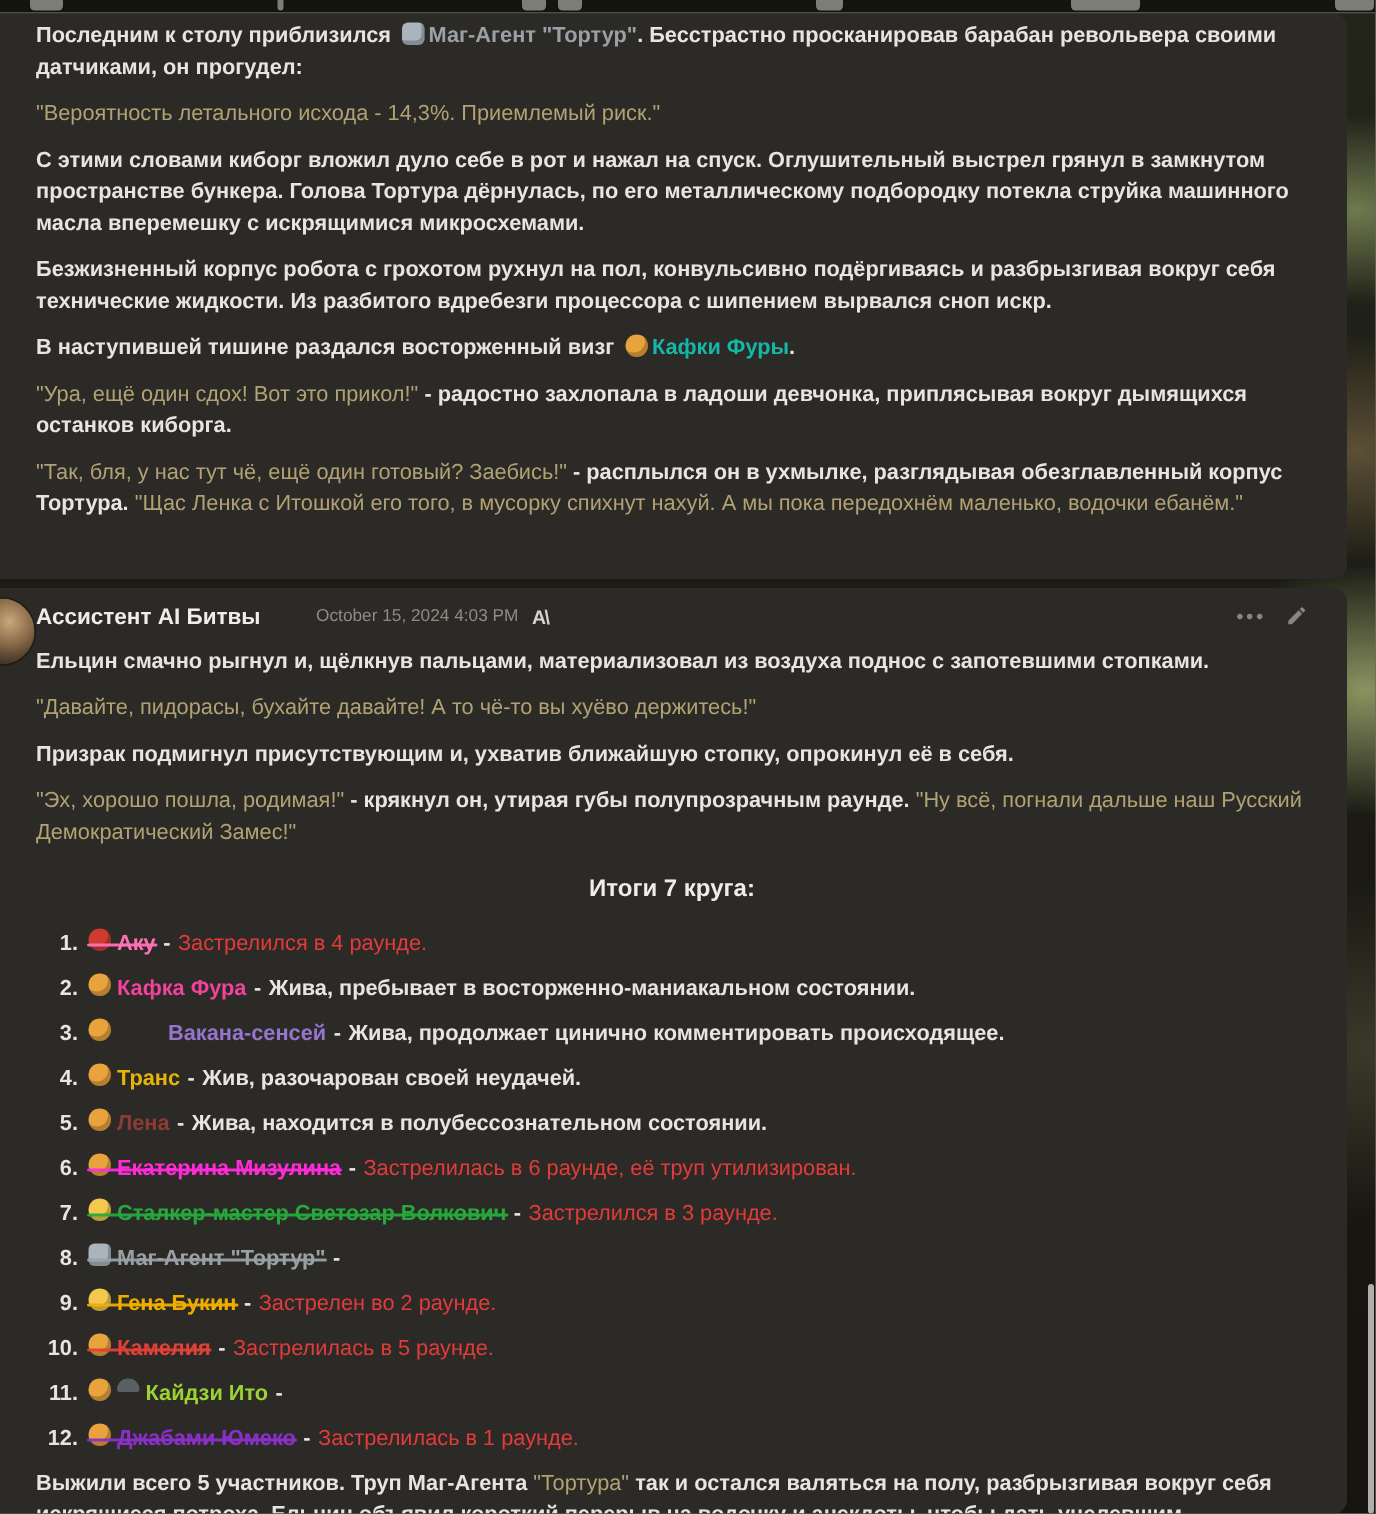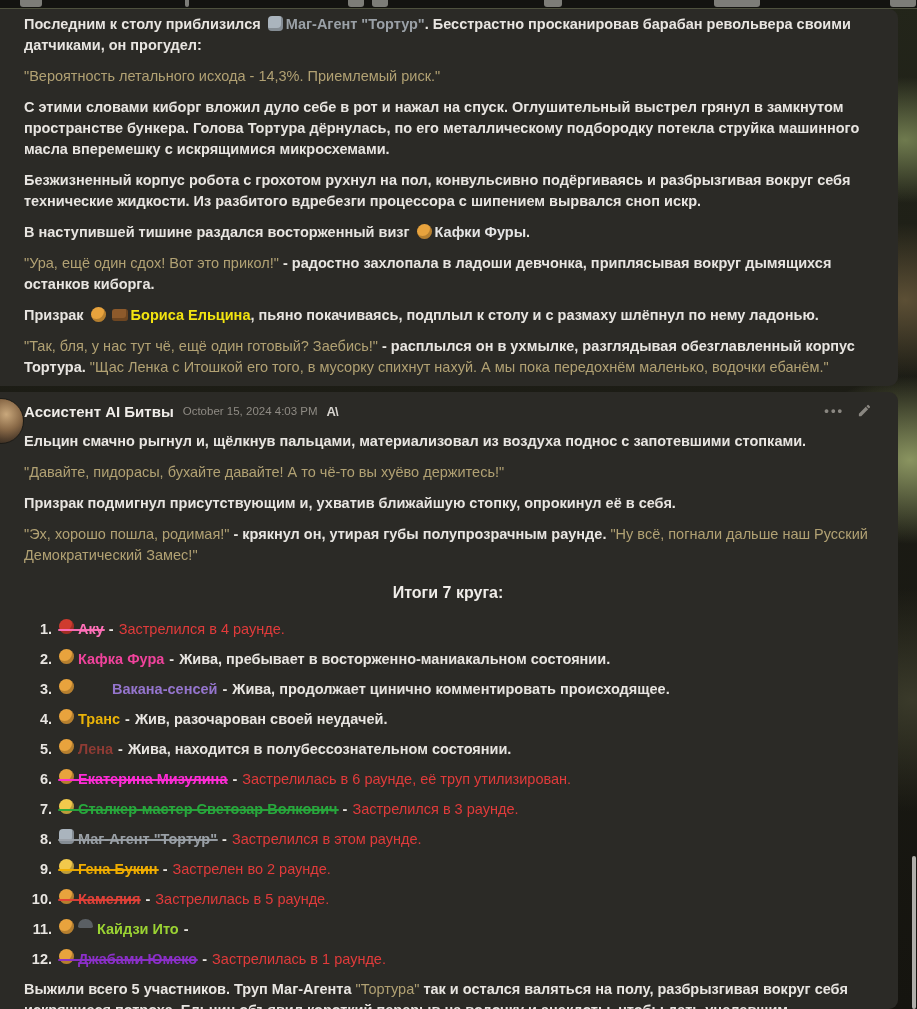--- a/index.html
+++ b/index.html
@@ -25,21 +25,21 @@
   .nar{color:#e8e5e1;font-weight:bold;}
   .quo{color:#b1a173;font-weight:normal;}
   .nm{font-weight:bold;}
   .emo{display:inline-block;width:15px;height:15px;border-radius:50%;
     box-shadow:inset -2px -3px 0 rgba(0,0,0,.22);vertical-align:-2px;margin:0 3px;}
   .emo.square{border-radius:4px;}
   .emo.rect{width:16px;height:12px;border-radius:3px;vertical-align:-1px;}
   .emo.cap{width:15px;height:9px;border-radius:8px 8px 2px 2px;box-shadow:none;vertical-align:1px;}
   .mhdr{display:flex;align-items:center;gap:9px;margin:4px 0 9px 0;position:relative;}
   .uname{font-size:15px;font-weight:bold;color:#f0ede9;}
-  .tstamp{font-size:11.5px;color:#8f8b84;font-weight:normal;}
+  .tstamp{font-size:11.5px;color:#8f8b84;font-weight:normal;margin-left:28px;}
   .ailogo{font-size:13px;font-weight:bold;color:#d7d4cf;letter-spacing:-1px;}
   .hicons{position:absolute;right:0;top:2px;display:flex;align-items:center;gap:13px;}
   .dots{color:#8a8781;font-size:13px;letter-spacing:2px;line-height:10px;cursor:pointer;}
   .avatar{position:absolute;left:-22px;top:6px;width:44px;height:44px;border-radius:50%;
     background:radial-gradient(circle at 62% 35%, #c9a87c 0%, #8a6a48 38%, #55412e 62%, #2b241d 85%);
     border:1px solid #1d1c18;}
   .rhead{font-size:16px;line-height:26px;font-weight:bold;text-align:center;color:#f0ede9;margin:14px 0 13px 0;}
   .rlist{margin:0 0 3px 0;}
   .row{display:flex;align-items:center;line-height:21px;margin-bottom:9px;white-space:nowrap;}
   .num{min-width:28px;text-align:right;margin-right:7px;font-weight:bold;color:#e8e5e1;}
@@ -64,23 +64,22 @@
     <div class="tbico" style="left: 714px; width: 46px;"></div>
     <div class="tbico" style="left: 890px; width: 26px;"></div>
   </div>
 
 <div class="msg" id="msg1">
   <div id="m1-body">
       <p class="para"><span class="nar">Последним к столу приблизился </span><span class="emo square" style="background: rgb(170, 180, 189);"></span><span class="nar" style="color: rgb(154, 160, 166);">Маг-Агент "Тортур"</span><span class="nar">. Бесстрастно просканировав барабан револьвера своими датчиками, он прогудел:</span></p>
       <p class="para"><span class="quo">"Вероятность летального исхода - 14,3%. Приемлемый риск."</span></p>
       <p class="para"><span class="nar">С этими словами киборг вложил дуло себе в рот и нажал на спуск. Оглушительный выстрел грянул в замкнутом пространстве бункера. Голова Тортура дёрнулась, по его металлическому подбородку потекла струйка машинного масла вперемешку с искрящимися микросхемами.</span></p>
       <p class="para"><span class="nar">Безжизненный корпус робота с грохотом рухнул на пол, конвульсивно подёргиваясь и разбрызгивая вокруг себя технические жидкости. Из разбитого вдребезги процессора с шипением вырвался сноп искр.</span></p>
-      <p class="para"><span class="nar">В наступившей тишине раздался восторженный визг </span><span class="emo circle" style="background: rgb(232, 163, 61);"></span><span class="nar" style="color: #e5e5e5;">Кафки Фуры</span><span class="nar">.</span></p>
+      <p class="para"><span class="nar">В наступившей тишине раздался восторженный визг </span><span class="emo circle" style="background: rgb(232, 163, 61);"></span><span class="nar" style="color: #14b8a6;">Кафки Фуры</span><span class="nar">.</span></p>
       <p class="para"><span class="quo">"Ура, ещё один сдох! Вот это прикол!"</span><span class="nar"> - радостно захлопала в ладоши девчонка, приплясывая вокруг дымящихся останков киборга.</span></p>
-      <p class="para"><span class="nar">Призрак </span><span class="emo circle" style="background: rgb(232, 163, 61);"></span><span class="emo rect" style="background: rgb(141, 90, 43);"></span><span class="nar" style="color: rgb(242, 228, 16);">Бориса Ельцина</span><span class="nar">, пьяно покачиваясь, подплыл к столу и с размаху шлёпнул по нему ладонью.</span></p>
       <p class="para"><span class="quo">"Так, бля, у нас тут чё, ещё один готовый? Заебись!"</span><span class="nar"> - расплылся он в ухмылке, разглядывая обезглавленный корпус Тортура. </span><span class="quo">"Щас Ленка с Итошкой его того, в мусорку спихнут нахуй. А мы пока передохнём маленько, водочки ебанём."</span></p>
     </div>
 </div>
 
 <div class="msg" id="msg2">
   <div class="avatar"></div>
   <div class="mhdr">
     <span class="uname">Ассистент AI Битвы</span>
     <span class="tstamp">October 15, 2024 4:03 PM</span>
     <span class="ailogo">A\</span>
@@ -167,21 +166,20 @@
           <span class="status dead">Застрелился в 3 раунде.</span>
         </div>
         <div class="row">
           <span class="num">8.</span>
           <span class="nwrap">
             <span class="emo square" style="background: rgb(170, 180, 189);"></span>
             <span class="nm" style="color: rgb(154, 160, 166);">Маг-Агент "Тортур"</span>
             <span class="sline" style="background: rgb(154, 160, 166);"></span>
           </span>
           <span class="dash">-</span>
-          <span class="status dead">Застрелился в этом раунде.</span>
         </div>
         <div class="row">
           <span class="num">9.</span>
           <span class="nwrap">
             <span class="emo circle" style="background: rgb(242, 201, 76);"></span>
             <span class="nm" style="color: rgb(240, 173, 0);">Гена Букин</span>
             <span class="sline" style="background: rgb(240, 173, 0);"></span>
           </span>
           <span class="dash">-</span>
           <span class="status dead">Застрелен во 2 раунде.</span>

